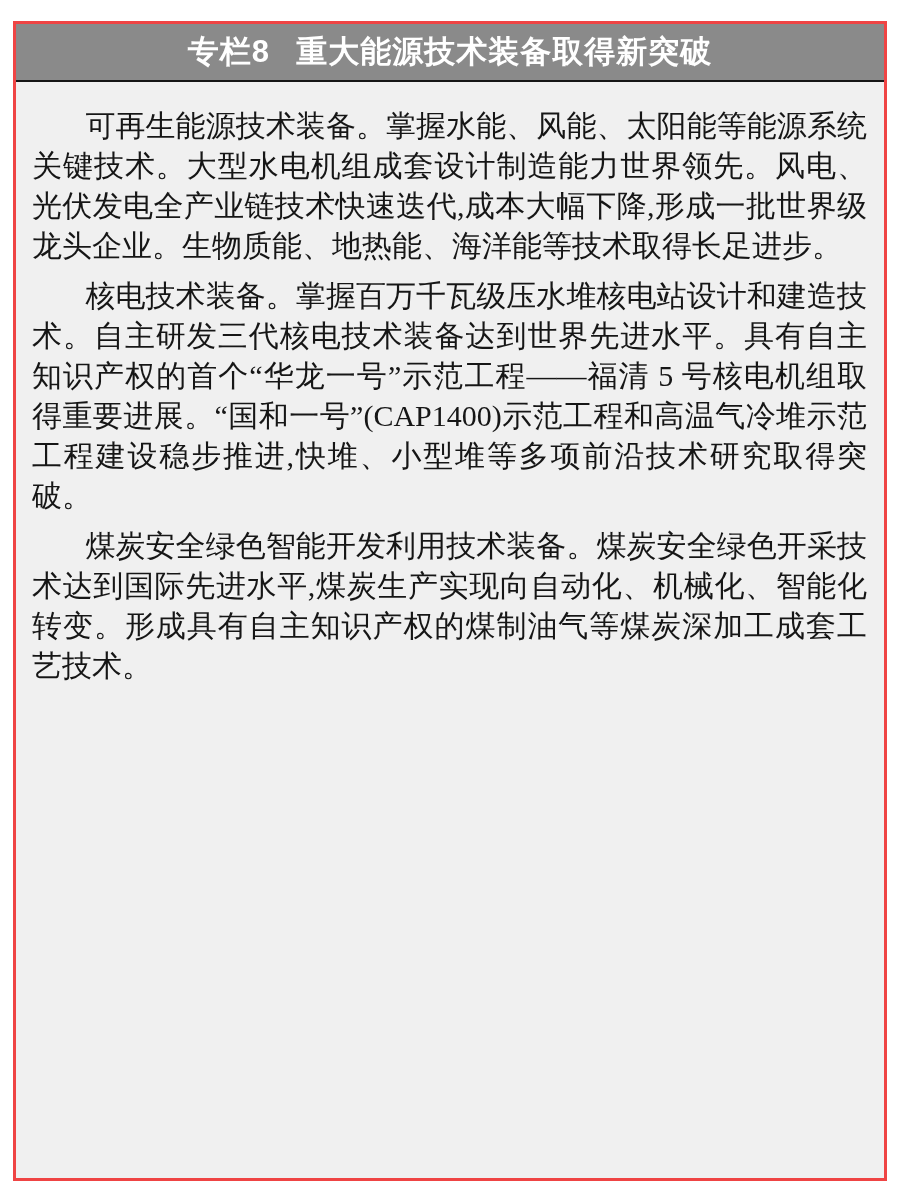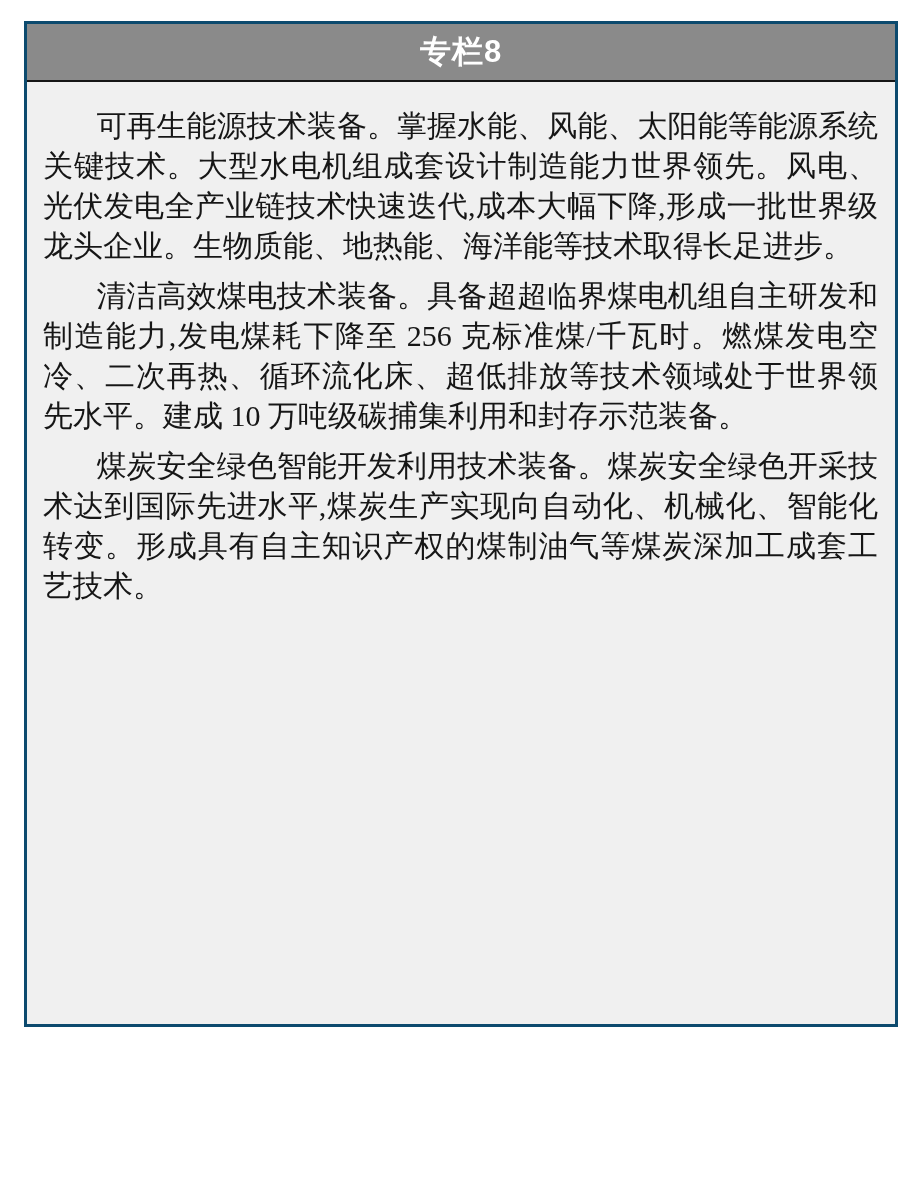--- a/index.html
+++ b/index.html
@@ -9,25 +9,25 @@
   }
   .page {
     position: relative;
     width: 900px;
     height: 1204px;
     background: #ffffff;
     overflow: hidden;
   }
   .panel {
     position: absolute;
-    left: 24px;
+    left: 13px;
     top: 21px;
     width: 874px;
-    height: 1006px;
-    border: 3px solid #0c4a6e;
+    height: 1160px;
+    border: 3px solid #ef4444;
     box-sizing: border-box;
     background: #f0f0f0;
   }
   .panel-header {
     height: 56px;
     background: #8a8a8a;
     border-bottom: 2px solid #161616;
     display: flex;
     align-items: center;
     justify-content: center;
@@ -57,20 +57,21 @@
     text-indent: 1.78em;
   }
 </style>
 </head>
 <body>
 
 <div class="page">
   <div class="panel">
     <div class="panel-header">
       <span class="panel-label">专栏8</span>
+      <span class="panel-title">重大能源技术装备取得新突破</span>
     </div>
     <div class="panel-body">
       <p>可再生能源技术装备。掌握水能、风能、太阳能等能源系统关键技术。大型水电机组成套设计制造能力世界领先。风电、光伏发电全产业链技术快速迭代,成本大幅下降,形成一批世界级龙头企业。生物质能、地热能、海洋能等技术取得长足进步。</p>
-      <p>清洁高效煤电技术装备。具备超超临界煤电机组自主研发和制造能力,发电煤耗下降至 256 克标准煤/千瓦时。燃煤发电空冷、二次再热、循环流化床、超低排放等技术领域处于世界领先水平。建成 10 万吨级碳捕集利用和封存示范装备。</p>
+      <p>核电技术装备。掌握百万千瓦级压水堆核电站设计和建造技术。自主研发三代核电技术装备达到世界先进水平。具有自主知识产权的首个“华龙一号”示范工程——福清 5 号核电机组取得重要进展。“国和一号”(CAP1400)示范工程和高温气冷堆示范工程建设稳步推进,快堆、小型堆等多项前沿技术研究取得突破。</p>
       <p>煤炭安全绿色智能开发利用技术装备。煤炭安全绿色开采技术达到国际先进水平,煤炭生产实现向自动化、机械化、智能化转变。形成具有自主知识产权的煤制油气等煤炭深加工成套工艺技术。</p>
     </div>
   </div>
 </div>
 
 </body></html>

